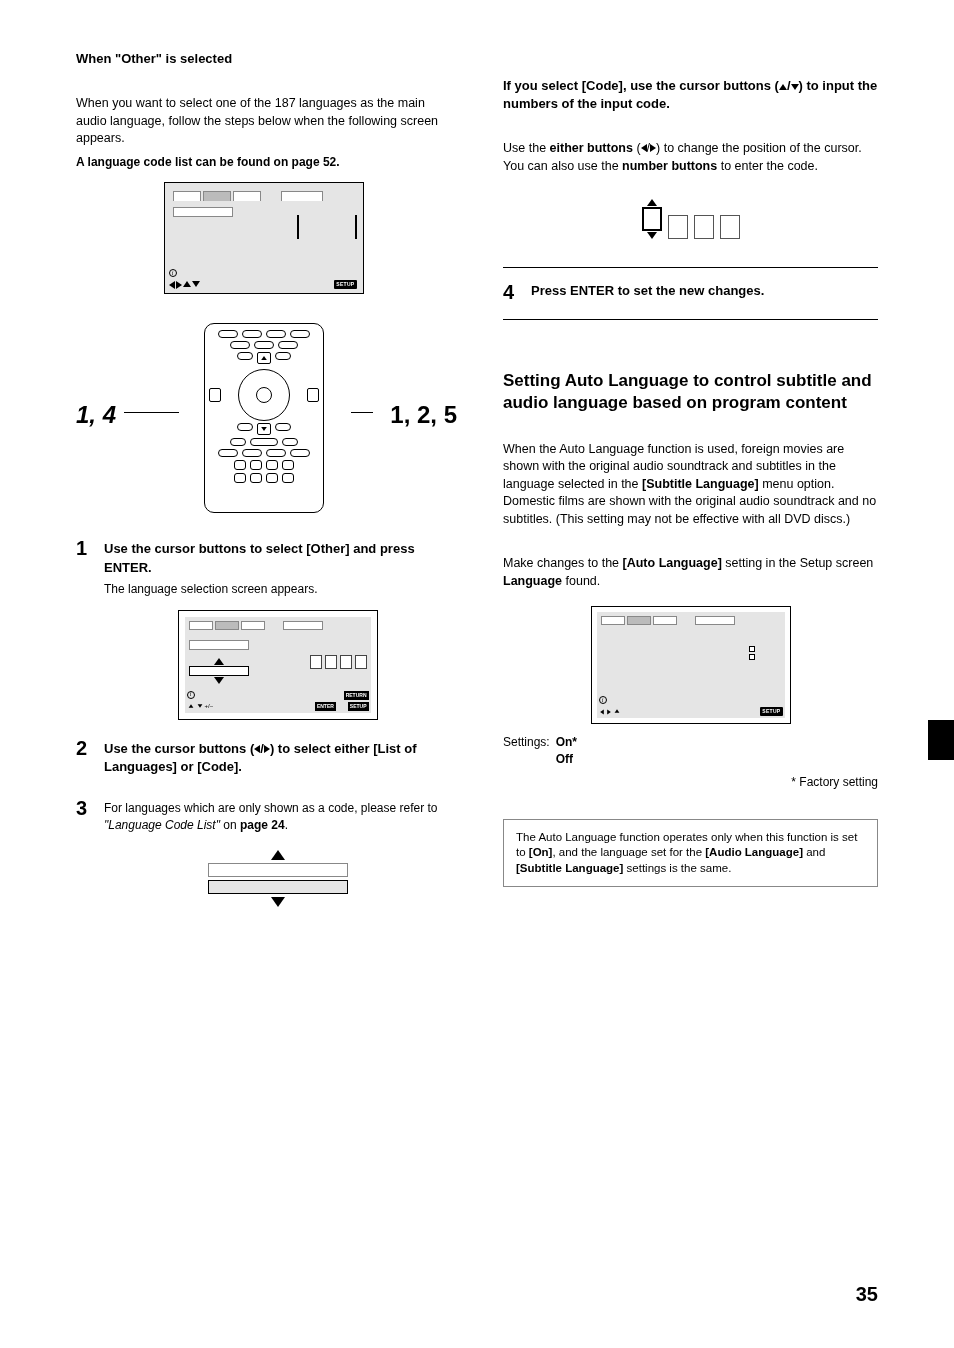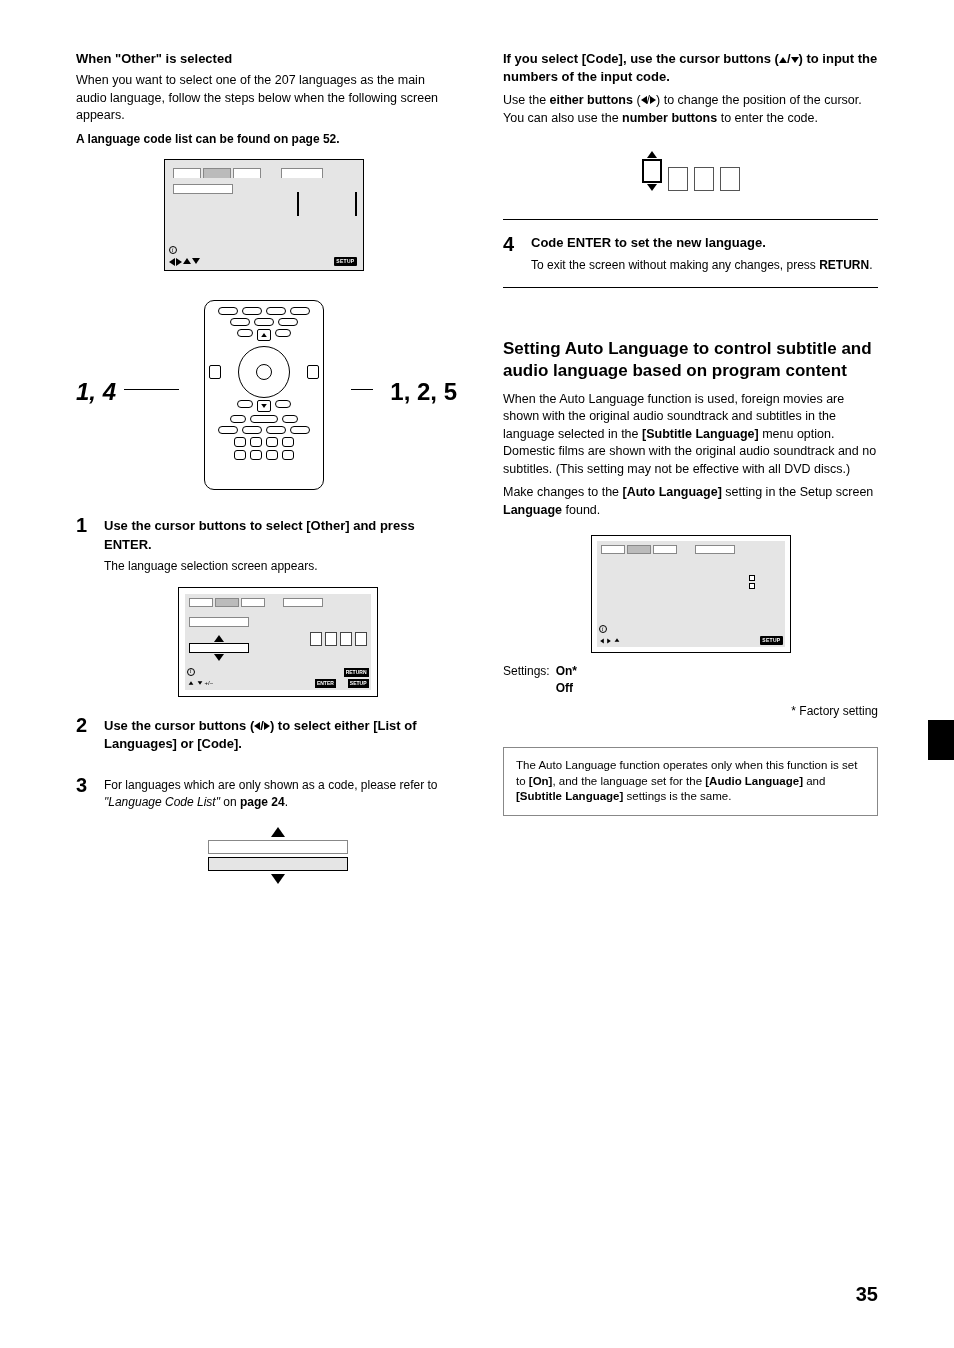--- a/index.html
+++ b/index.html
@@ -13,21 +13,21 @@
     position: relative;
     background: #fff;
   }
   .page {
     display: flex;
     padding: 50px 76px 0 76px;
     gap: 52px;
   }
   .col { flex: 1; min-width: 0; }
   h3.subhead { font-size: 13px; font-weight: bold; margin-bottom: 4px; }
-  p { margin-bottom: 6px; }
+  p { margin-bottom: 6px; margin-top: 27px; }
   .bold { font-weight: bold; }
   .small-bold { font-size: 12px; font-weight: bold; margin-top: 6px; margin-bottom: 12px; }
   .fig-wrap { display: flex; justify-content: center; margin: 12px 0 24px 0; position: relative; }
   .fig-main { border: 0.5px solid #000; background: #fff; position: relative; }
   .tabs { display:flex; gap:2px; padding:4px 4px 0 4px; }
   .tab { height:10px; background:#fff; border:1px solid #888; border-bottom:none; }
   .tab.sel { background:#bbb; }
   .label-14 { font-size: 24px; font-weight: bold; position: absolute; font-style: italic; }
   .label-123 { font-size: 24px; font-weight: bold; position: absolute; }
   ol.steps { list-style: none; padding: 0; margin-top: 10px; }
@@ -90,21 +90,21 @@
   .tri-l {width:0;height:0;border-top:4px solid transparent;border-bottom:4px solid transparent;border-right:6px solid #000;display:inline-block;}
   .tri-r {width:0;height:0;border-top:4px solid transparent;border-bottom:4px solid transparent;border-left:6px solid #000;display:inline-block;}
 </style>
 </head>
 <body>
 
 <div class="page">
 
   <div class="col">
     <h3 class="subhead">When "Other" is selected</h3>
-    <p>When you want to select one of the 207 languages as the main audio language, follow the steps below when the following screen appears.</p>
+    <p>When you want to select one of the 187 languages as the main audio language, follow the steps below when the following screen appears.</p>
     <p class="small-bold">A language code list can be found on page 52.</p>
 
     <div class="fig-wrap">
       <div class="fig-main" style="width:200px;">
         <div style="background:#e5e5e5; padding:4px; min-height:110px; position:relative;">
           <div class="tabs">
             <div class="tab" style="width:28px;"></div>
             <div class="tab sel" style="width:28px;"></div>
             <div class="tab" style="width:28px;"></div>
             <div class="tab" style="width:42px; margin-left:18px;"></div>
@@ -281,24 +281,21 @@
       </div>
       <div class="code-box"></div>
       <div class="code-box"></div>
       <div class="code-box"></div>
     </div>
 
     <hr class="section-rule">
     <div style="display:flex;gap:14px;margin-bottom:10px;">
       <div class="step-num">4</div>
       <div>
-        <div class="step-title">Code ENTER to set the new language.</div>
-        <div class="step-text">
-          <span>To exit the screen without making any changes, press </span><span class="bold">RETURN</span><span>.</span>
-        </div>
+        <div class="step-title">Press ENTER to set the new changes.</div>
       </div>
     </div>
     <hr class="section-rule" style="margin-bottom:50px;">
 
     <h2 class="section">Setting Auto Language to control subtitle and audio language based on program content</h2>
     <p>
       <span>When the Auto Language function is used, foreign movies are shown with the original audio soundtrack and subtitles in the language selected in the </span><span class="bold">[Subtitle Language]</span><span> menu option. Domestic films are shown with the original audio soundtrack and no subtitles. (This setting may not be effective with all DVD discs.)</span>
     </p>
     <p>
       <span>Make changes to the </span><span class="bold">[Auto Language]</span><span> setting in the Setup screen </span><span class="bold">Language</span><span> found.</span>

